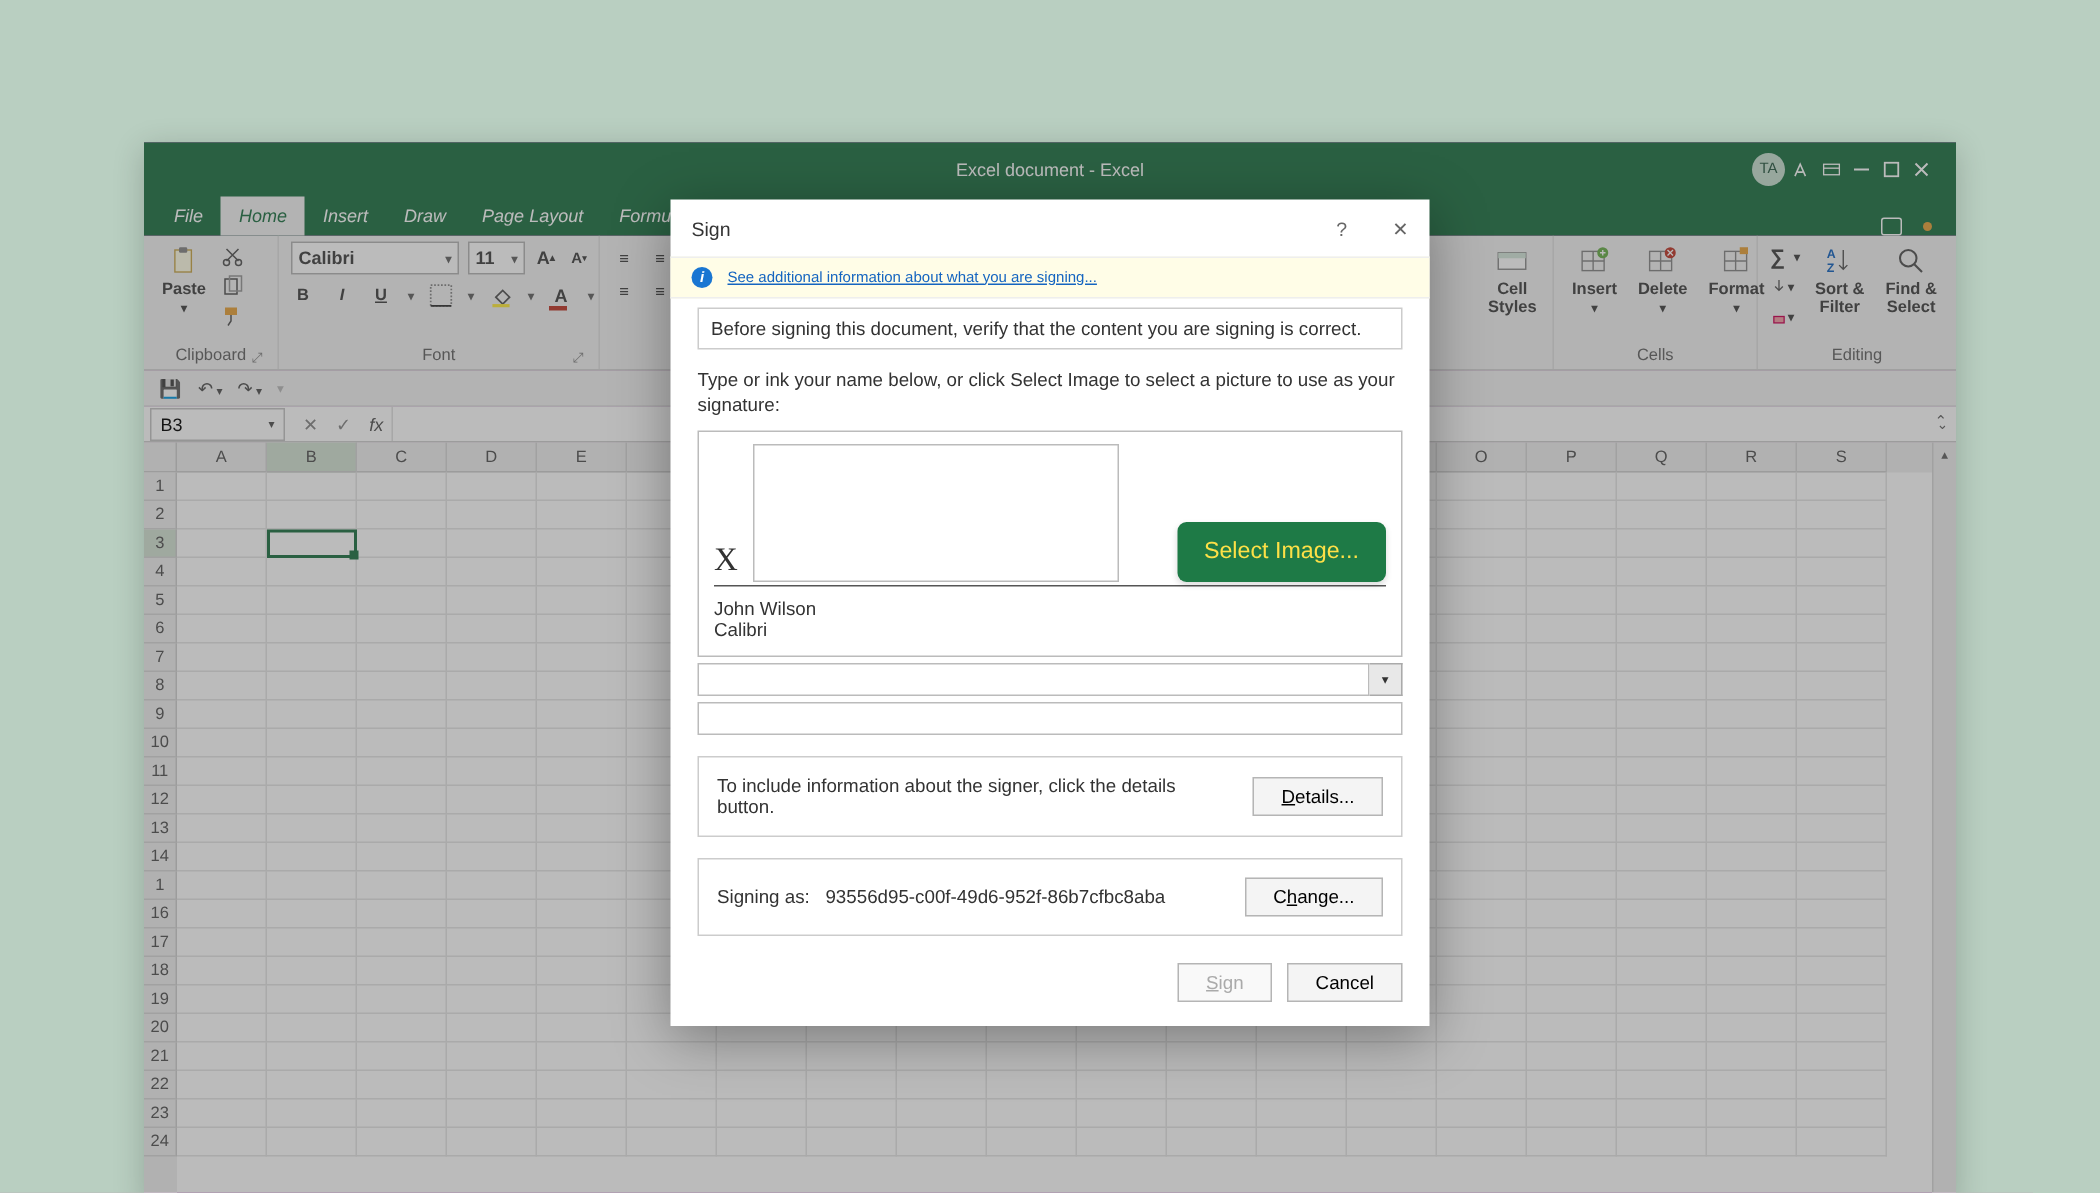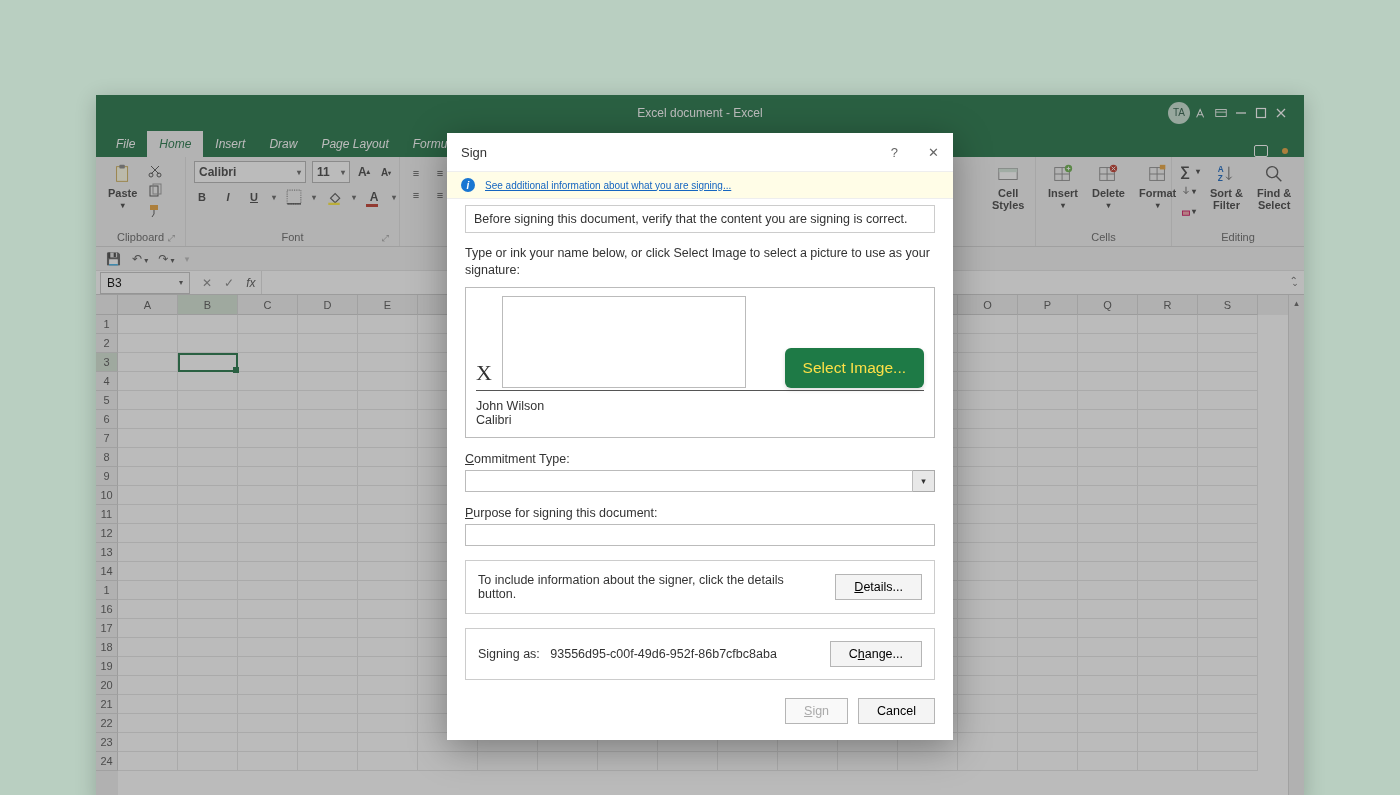--- a/index.html
+++ b/index.html
@@ -939,27 +939,25 @@
       <div class="sig-line-row">
         <span class="sig-x">X</span>
         <div class="sig-canvas"></div>
         <button class="select-img-btn">Select Image...</button>
       </div>
       <div class="sig-line"></div>
       <div class="sig-name">John Wilson</div>
       <div>Calibri</div>
     </div>
 
-    <div class="field-label"><span class="u">C</span>ommitment Type:</div>
     <div class="dd-box">
       <input type="text" style="">
       <div class="dd-btn">▾</div>
     </div>
 
-    <div class="field-label"><span class="u">P</span>urpose for signing this document:</div>
     <input class="text-input" type="text" style="">
 
     <div class="panel">
       <span class="panel-text">To include information about the signer, click the details button.</span>
       <button class="std-btn"><span class="u">D</span>etails...</button>
     </div>
 
     <div class="panel">
       <span class="panel-text">
         <span>Signing as:</span>&nbsp;&nbsp;

